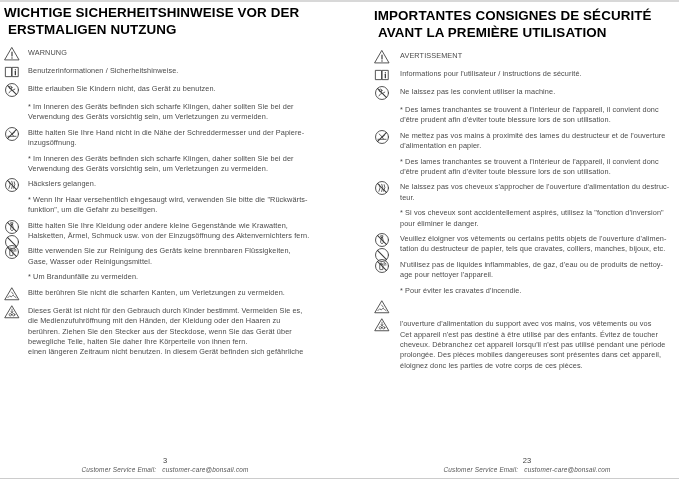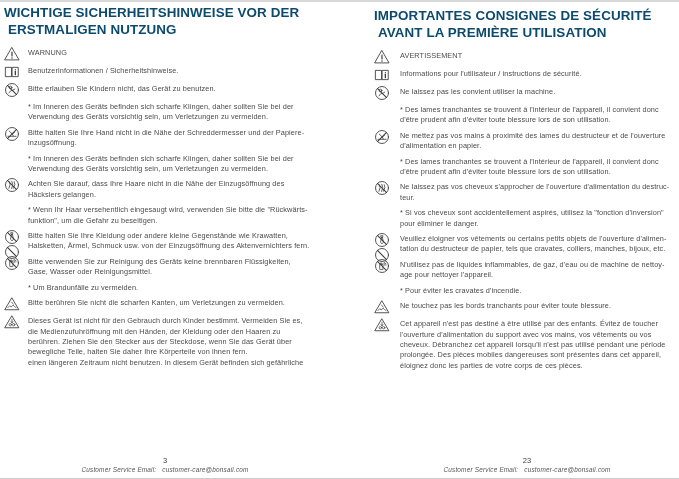--- a/index.html
+++ b/index.html
@@ -8,21 +8,21 @@
     background:#ffffff;
     border-top:2px solid #d8d8d8;
     box-shadow:inset 0 -3px 0 #cccccc;
     font-family:"Liberation Sans", sans-serif;
   }
   .page{position:absolute;}
   .page-left{left:4px; top:2px; width:322px;}
   .page-right{left:374px; top:5px; width:304px;}
   .title{
     margin:0; font-size:13.4px; line-height:17px; font-weight:bold;
-    color:#0c4a6e; letter-spacing:0.1px;
+    color:#000000; letter-spacing:0.1px;
   }
   .t-line{display:block; white-space:nowrap;}
   .t-line2{padding-left:4px;}
   .items{margin:10px 0 0 24px;}
   .page-right .items{margin-left:26px;}
   .item{position:relative; margin-bottom:5px;}
   .item.has-icon-single{min-height:13px;}
   .line{
     font-size:7.3px; line-height:10.4px; color:#4b4b4b;
     white-space:nowrap; letter-spacing:0.1px;
@@ -97,21 +97,20 @@
         <div class="item">
           <div class="line">* Im Inneren des Geräts befinden sich scharfe Klingen, daher sollten Sie bei der</div>
           <div class="line">Verwendung des Geräts vorsichtig sein, um Verletzungen zu vermeiden.</div>
         </div>
         <div class="item">
           <svg viewBox="0 0 20 20" xmlns="http://www.w3.org/2000/svg" class="icon" style="top: -2px;">
     <circle cx="10" cy="10" r="8.1"></circle>
     <path d="M6.8 5.9 q2.2 3.4 -0.6 8.3 M9.8 5.3 q2.6 3.8 -0.2 9.1 M12.9 5.9 q2 3.2 -0.9 8.1" stroke-width="1"></path>
     <line x1="4.3" y1="4.3" x2="15.7" y2="15.7" stroke-width="1.3"></line>
   </svg>
-          <div class="line">Achten Sie darauf, dass Ihre Haare nicht in die Nähe der Einzugsöffnung des</div>
           <div class="line">Häckslers gelangen.</div>
         </div>
         <div class="item">
           <div class="line">* Wenn Ihr Haar versehentlich eingesaugt wird, verwenden Sie bitte die "Rückwärts-</div>
           <div class="line">funktion", um die Gefahr zu beseitigen.</div>
         </div>
         <div class="item">
           <svg viewBox="0 0 20 20" xmlns="http://www.w3.org/2000/svg" class="icon" style="top: -2px;">
     <circle cx="10" cy="10" r="8.1"></circle>
     <path d="M8.8 4.7 h2.4 l-0.5 2.1 h-1.4 Z" stroke-width="1"></path>
@@ -242,43 +241,42 @@
           <div class="line">tation du destructeur de papier, tels que cravates, colliers, manches, bijoux, etc.</div>
         </div>
         <div class="item">
           <svg viewBox="0 0 20 20" xmlns="http://www.w3.org/2000/svg" class="icon" style="top: -2px;">
     <circle cx="10" cy="10" r="8.1"></circle>
     <rect x="7.2" y="8" width="4" height="6.5" rx="0.5" stroke-width="1"></rect>
     <path d="M7.9 8 V6.4 H10 V8" stroke-width="1"></path>
     <path d="M12 6.3 L14 4.9 M12.6 7.5 L14.9 6.7 M12.8 8.8 L15.2 8.6" stroke-width="0.9"></path>
     <line x1="4.3" y1="4.3" x2="15.7" y2="15.7" stroke-width="1.3"></line>
   </svg>
-          <div class="line">N'utilisez pas de liquides inflammables, de gaz, d'eau ou de machine de nettoy-</div>
+          <div class="line">N'utilisez pas de liquides inflammables, de gaz, d'eau ou de produits de nettoy-</div>
           <div class="line">age pour nettoyer l'appareil.</div>
         </div>
         <div class="item">
           <div class="line">* Pour éviter les cravates d'incendie.</div>
         </div>
         <div class="item has-icon-single">
           <svg viewBox="0 0 20 20" xmlns="http://www.w3.org/2000/svg" class="icon" style="top: -2px;">
     <path d="M10 2.6 L18.6 17.2 H1.4 Z"></path>
     <path d="M4.8 14.6 L7.2 12.2 L9 13.8 L11.2 11.4 L13.2 13.2 L15.2 14.6" stroke-width="0.9"></path>
     <path d="M9.4 7.5 L11.6 10.2" stroke-width="0.9"></path>
   </svg>
-          <div class="line">Ne touchez pas les bords tranchants pour éviter toute blessure.</div>
         </div>
         <div class="item">
           <svg viewBox="0 0 20 20" xmlns="http://www.w3.org/2000/svg" class="icon" style="top: -2px;">
     <path d="M10 2.6 L18.6 17.2 H1.4 Z"></path>
     <circle cx="7.9" cy="13.4" r="1.5" stroke-width="0.9"></circle>
     <circle cx="12.1" cy="13.4" r="1.5" stroke-width="0.9"></circle>
     <path d="M10 6.4 V10.6 M10 10.6 L8.7 9.7 M10 10.6 L11.3 9.7" stroke-width="0.9"></path>
   </svg>
+          <div class="line">l'ouverture d'alimentation du support avec vos mains, vos vêtements ou vos</div>
           <div class="line">Cet appareil n'est pas destiné à être utilisé par des enfants. Évitez de toucher</div>
-          <div class="line">l'ouverture d'alimentation du support avec vos mains, vos vêtements ou vos</div>
           <div class="line">cheveux. Débranchez cet appareil lorsqu'il n'est pas utilisé pendant une période</div>
           <div class="line">prolongée. Des pièces mobiles dangereuses sont présentes dans cet appareil,</div>
           <div class="line">éloignez donc les parties de votre corps de ces pièces.</div>
         </div>
       </div>
   </section>
 
   <div class="footer footer-left">
     <div class="pagenum">3</div>
     <div class="email">Customer Service Email:   customer-care@bonsaii.com</div>

